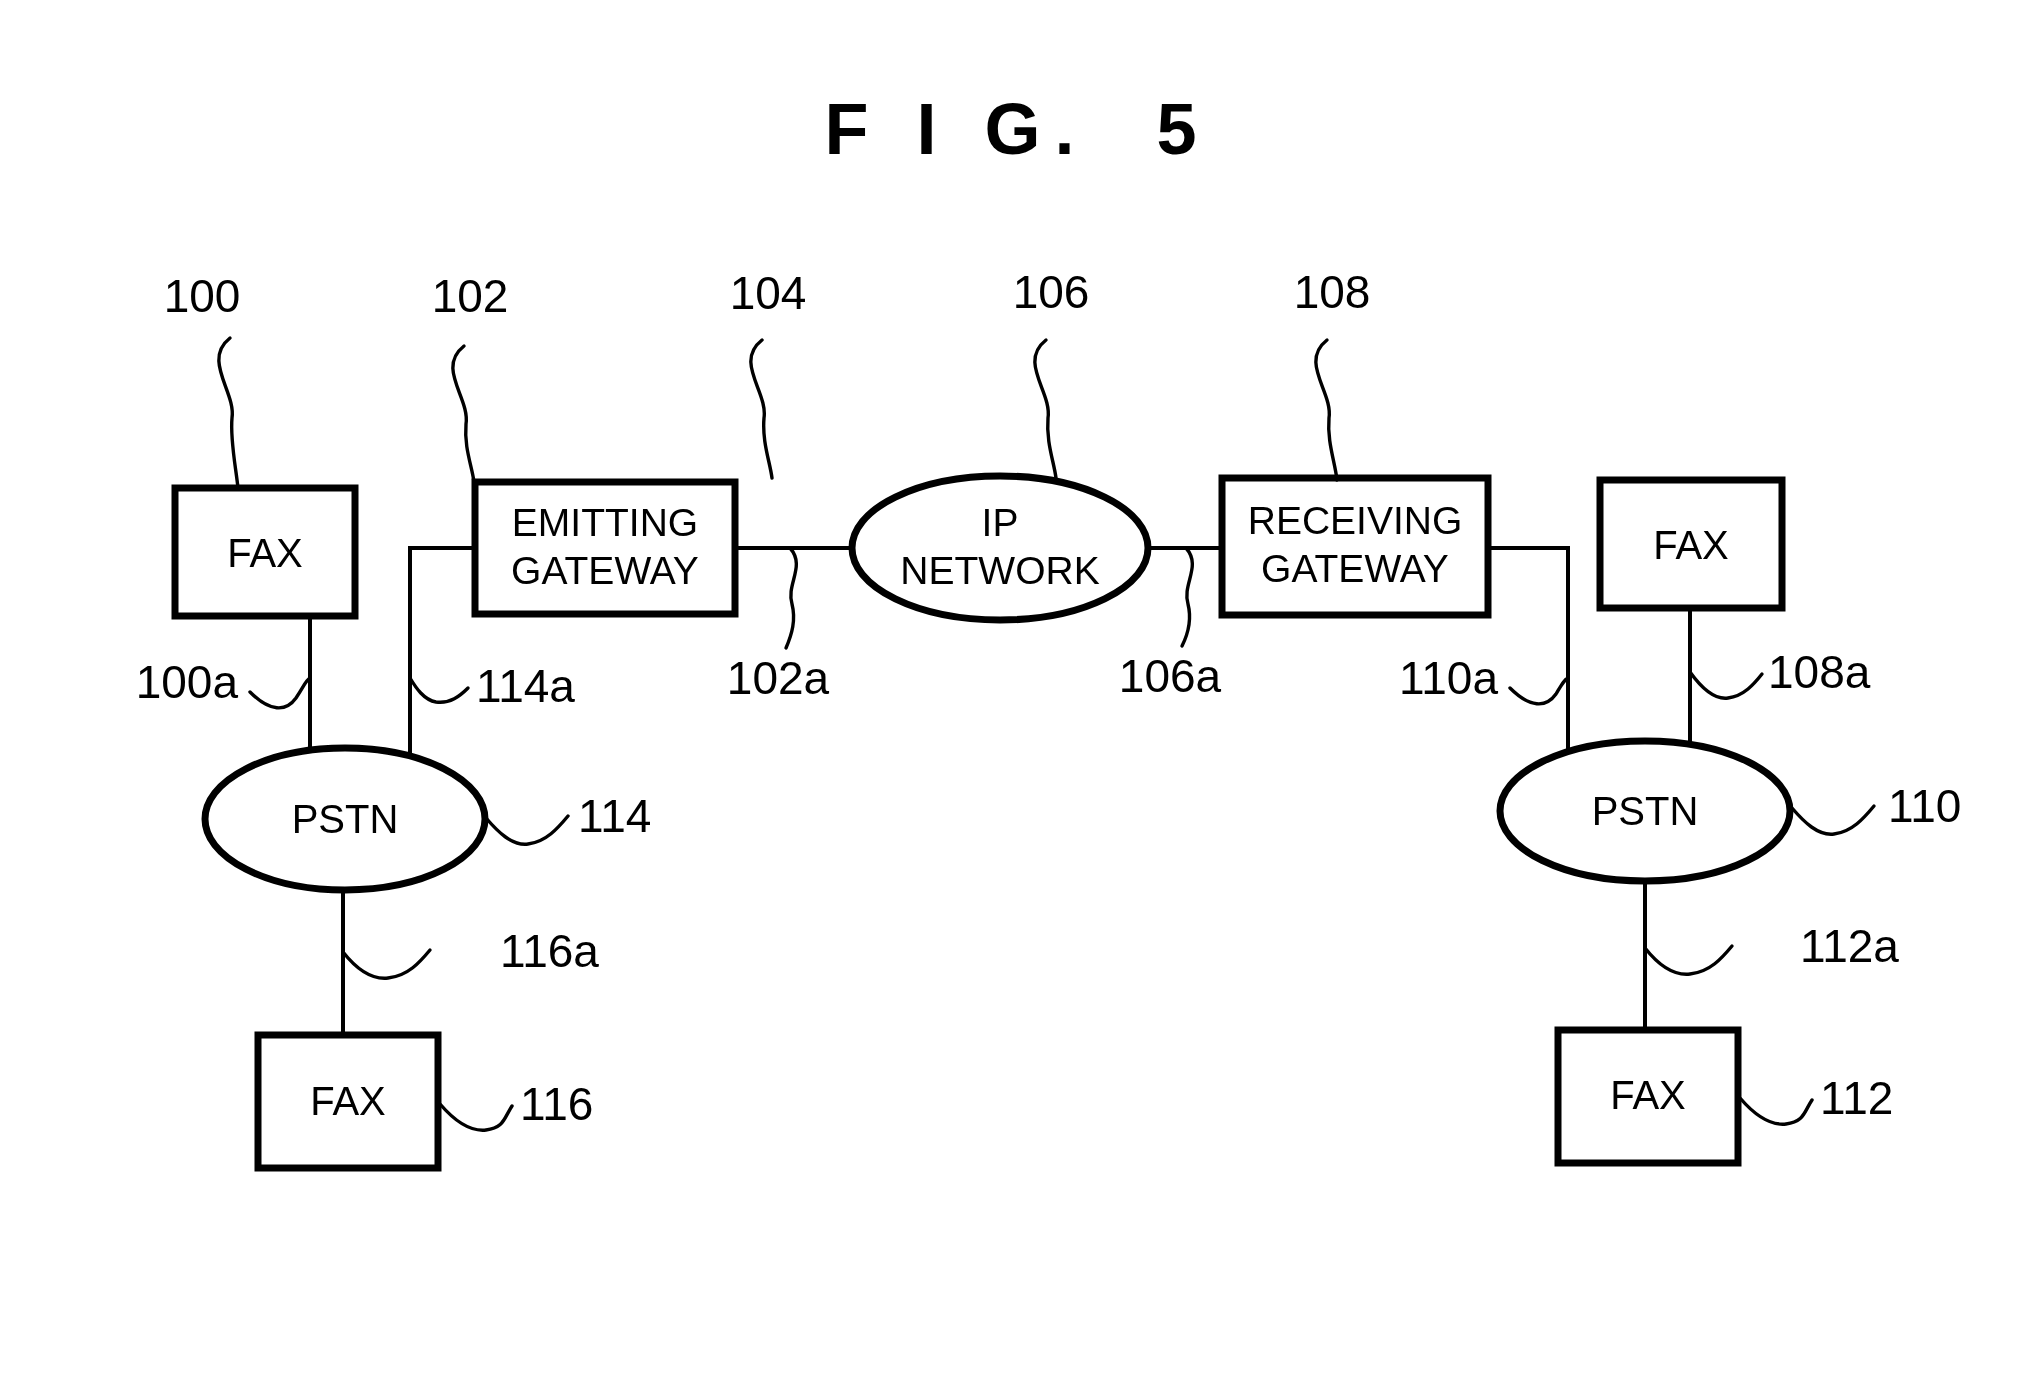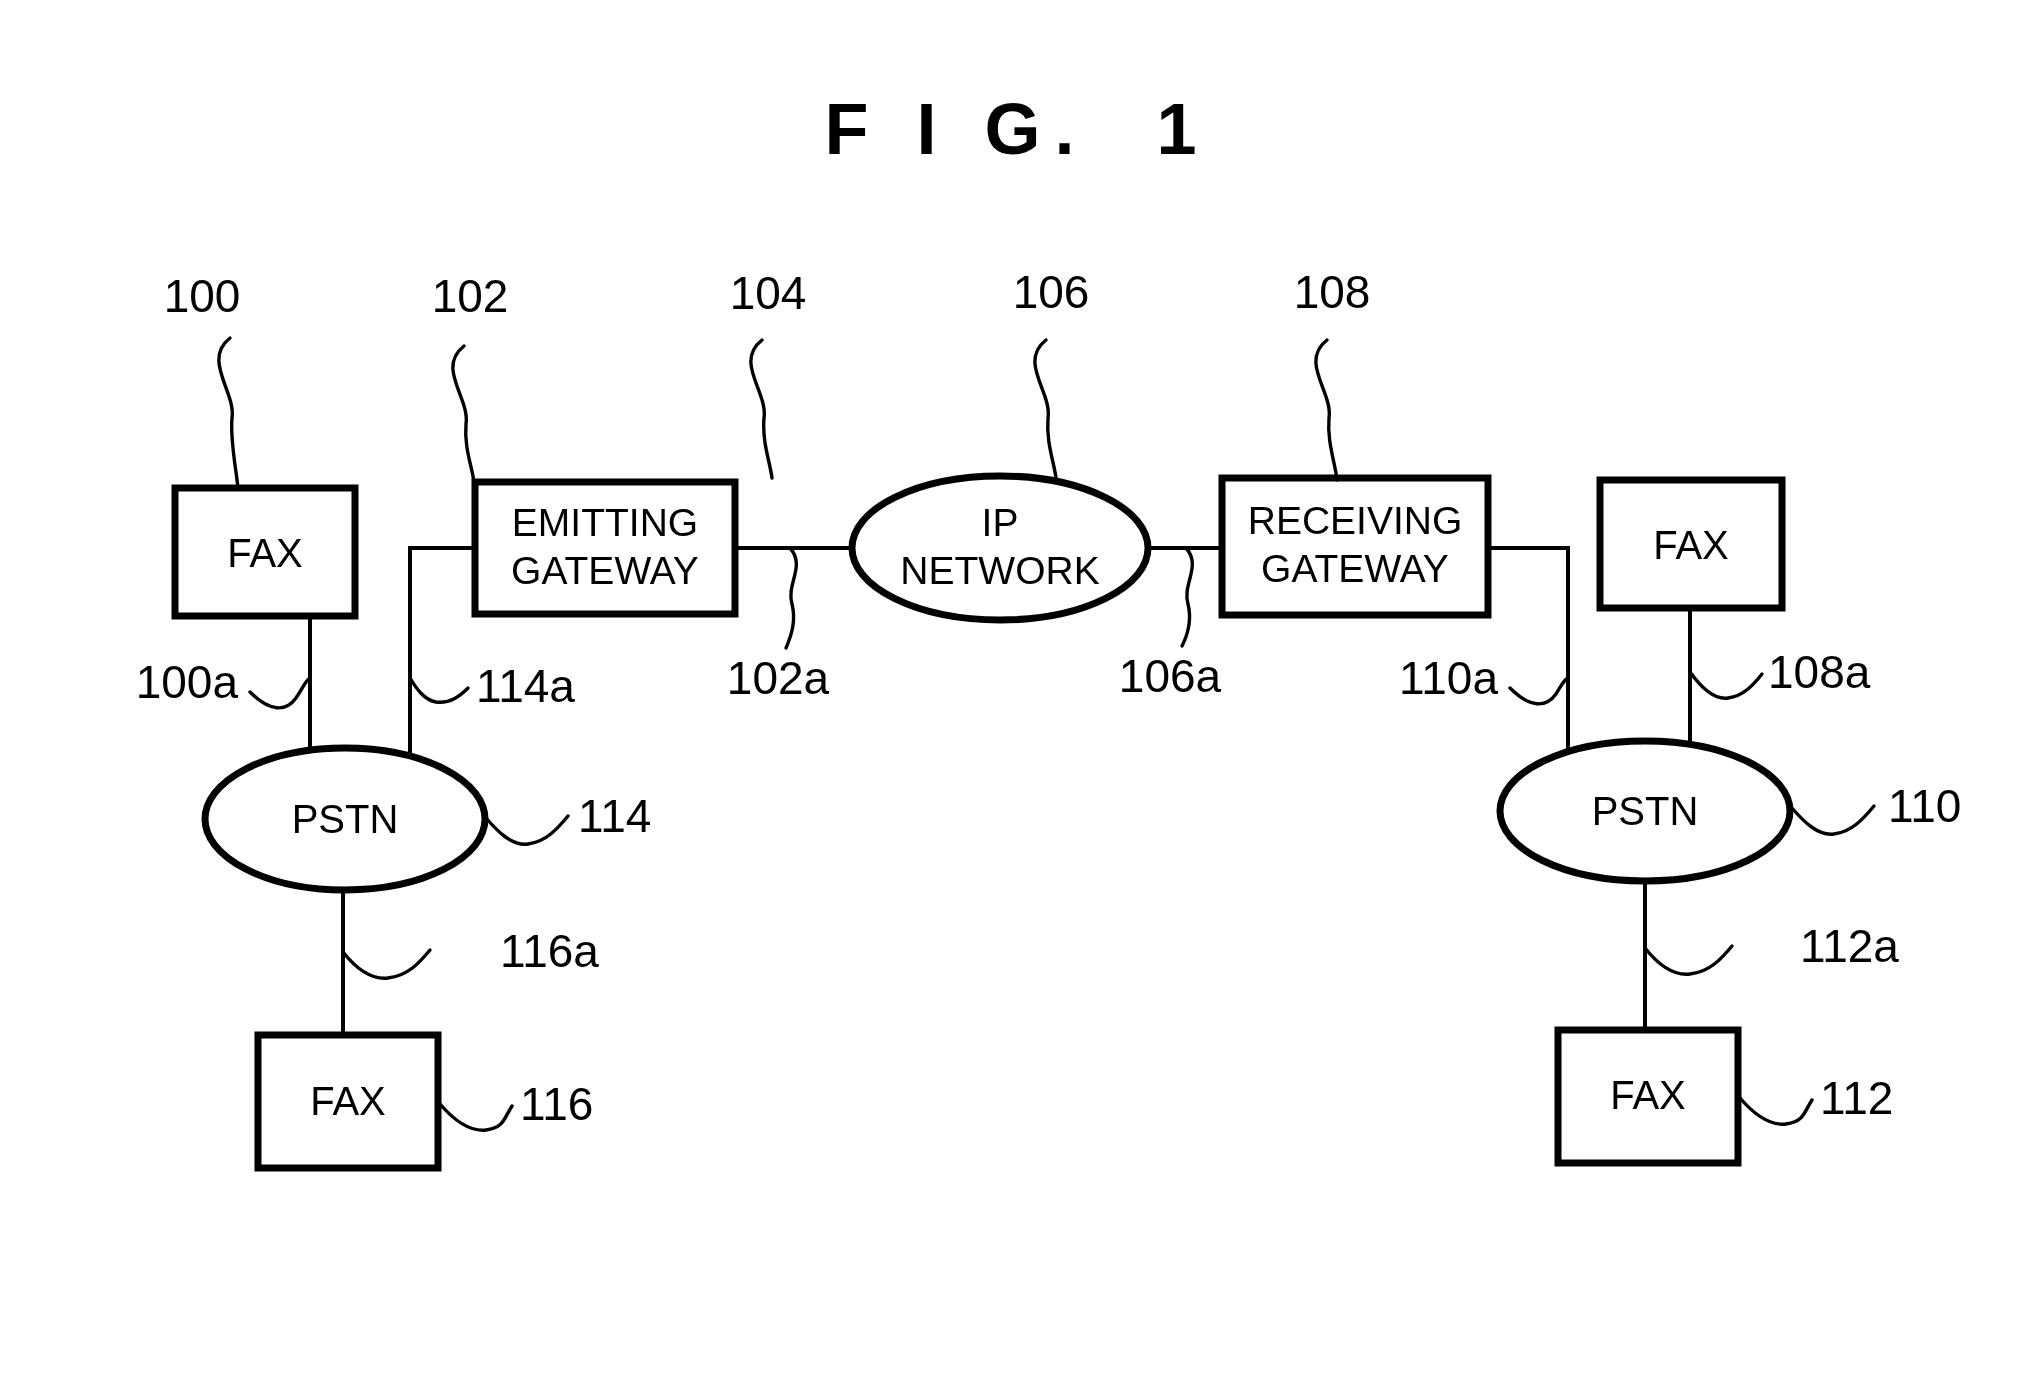--- a/index.html
+++ b/index.html
@@ -92,21 +92,21 @@
     font-size: 46px;
     text-anchor: start;
     dominant-baseline: middle;
   }
 </style>
 </head>
 <body>
 
 <div id="figure-root">
 
-  <div class="fig-title">F I G.  1</div>
+  <div class="fig-title">F I G.  5</div>
 
   <svg id="diagram" viewBox="0 0 2035 1397">
 
     <path class="conn" d="M 310 615 L 310 782"></path>
 
     <path class="conn" d="M 475 548 L 410 548 L 410 782"></path>
 
     <path class="conn" d="M 735 548 L 855 548"></path>
 
     <path class="conn" d="M 1145 548 L 1222 548"></path>

